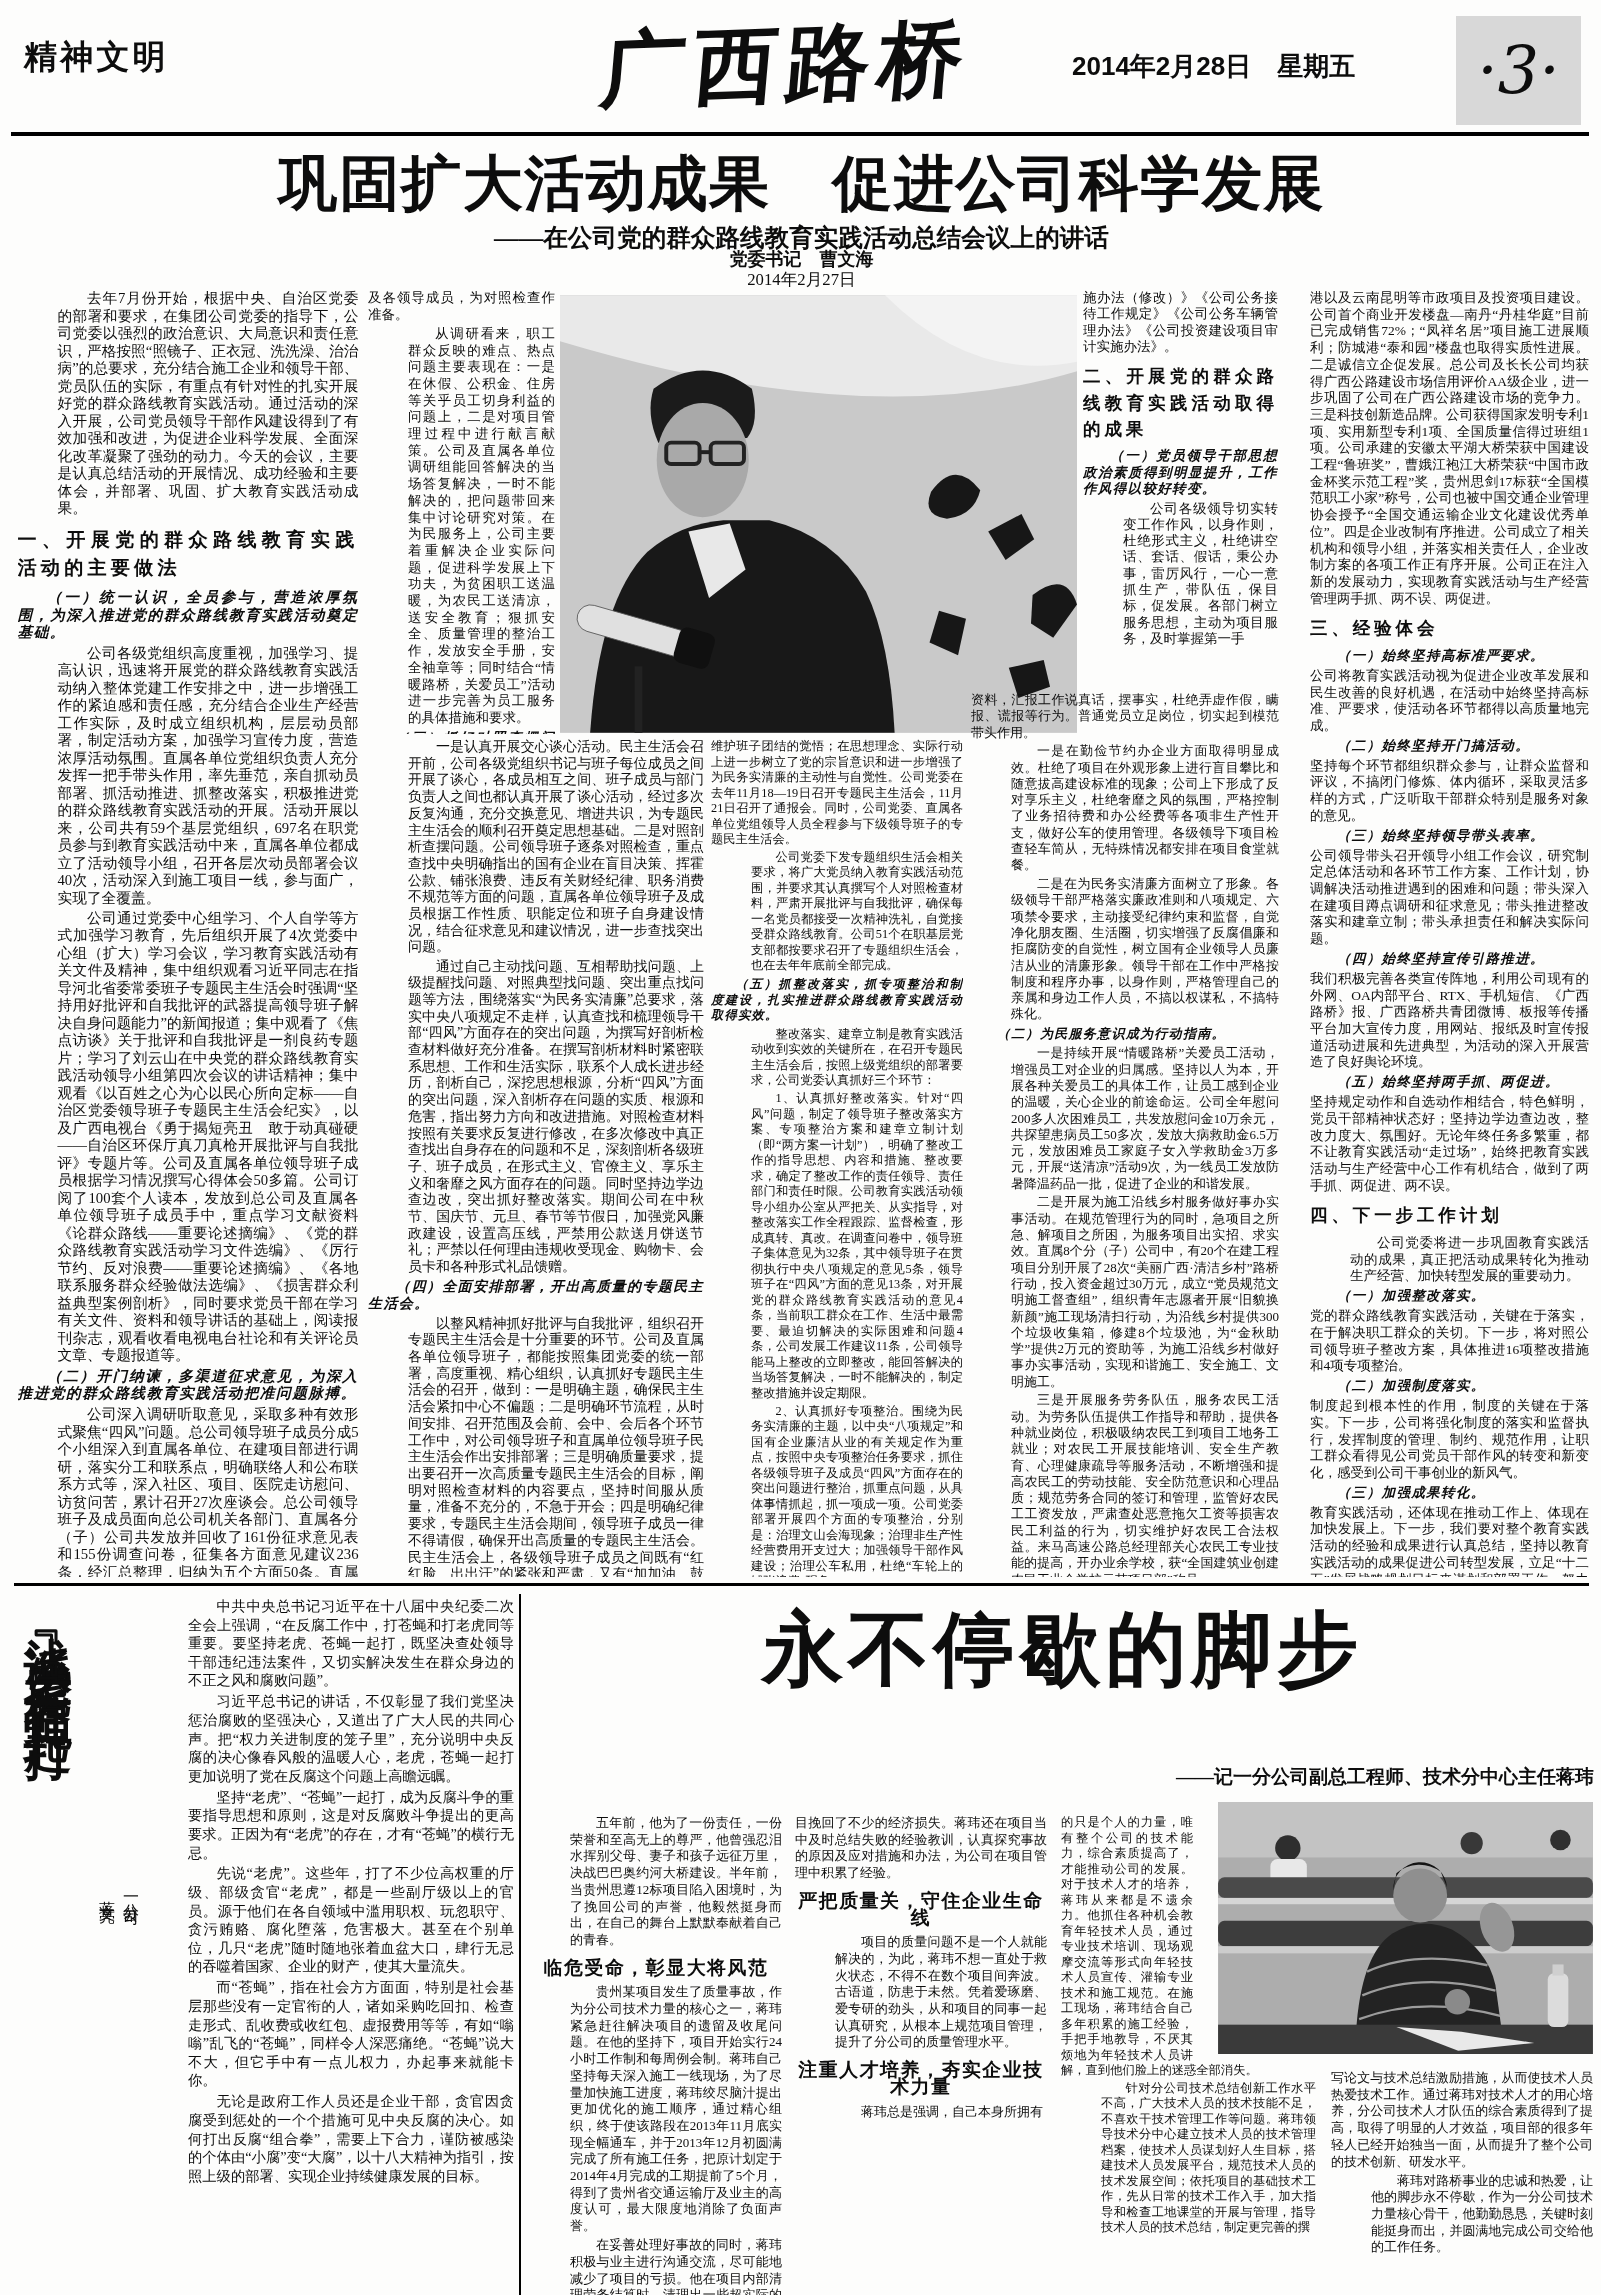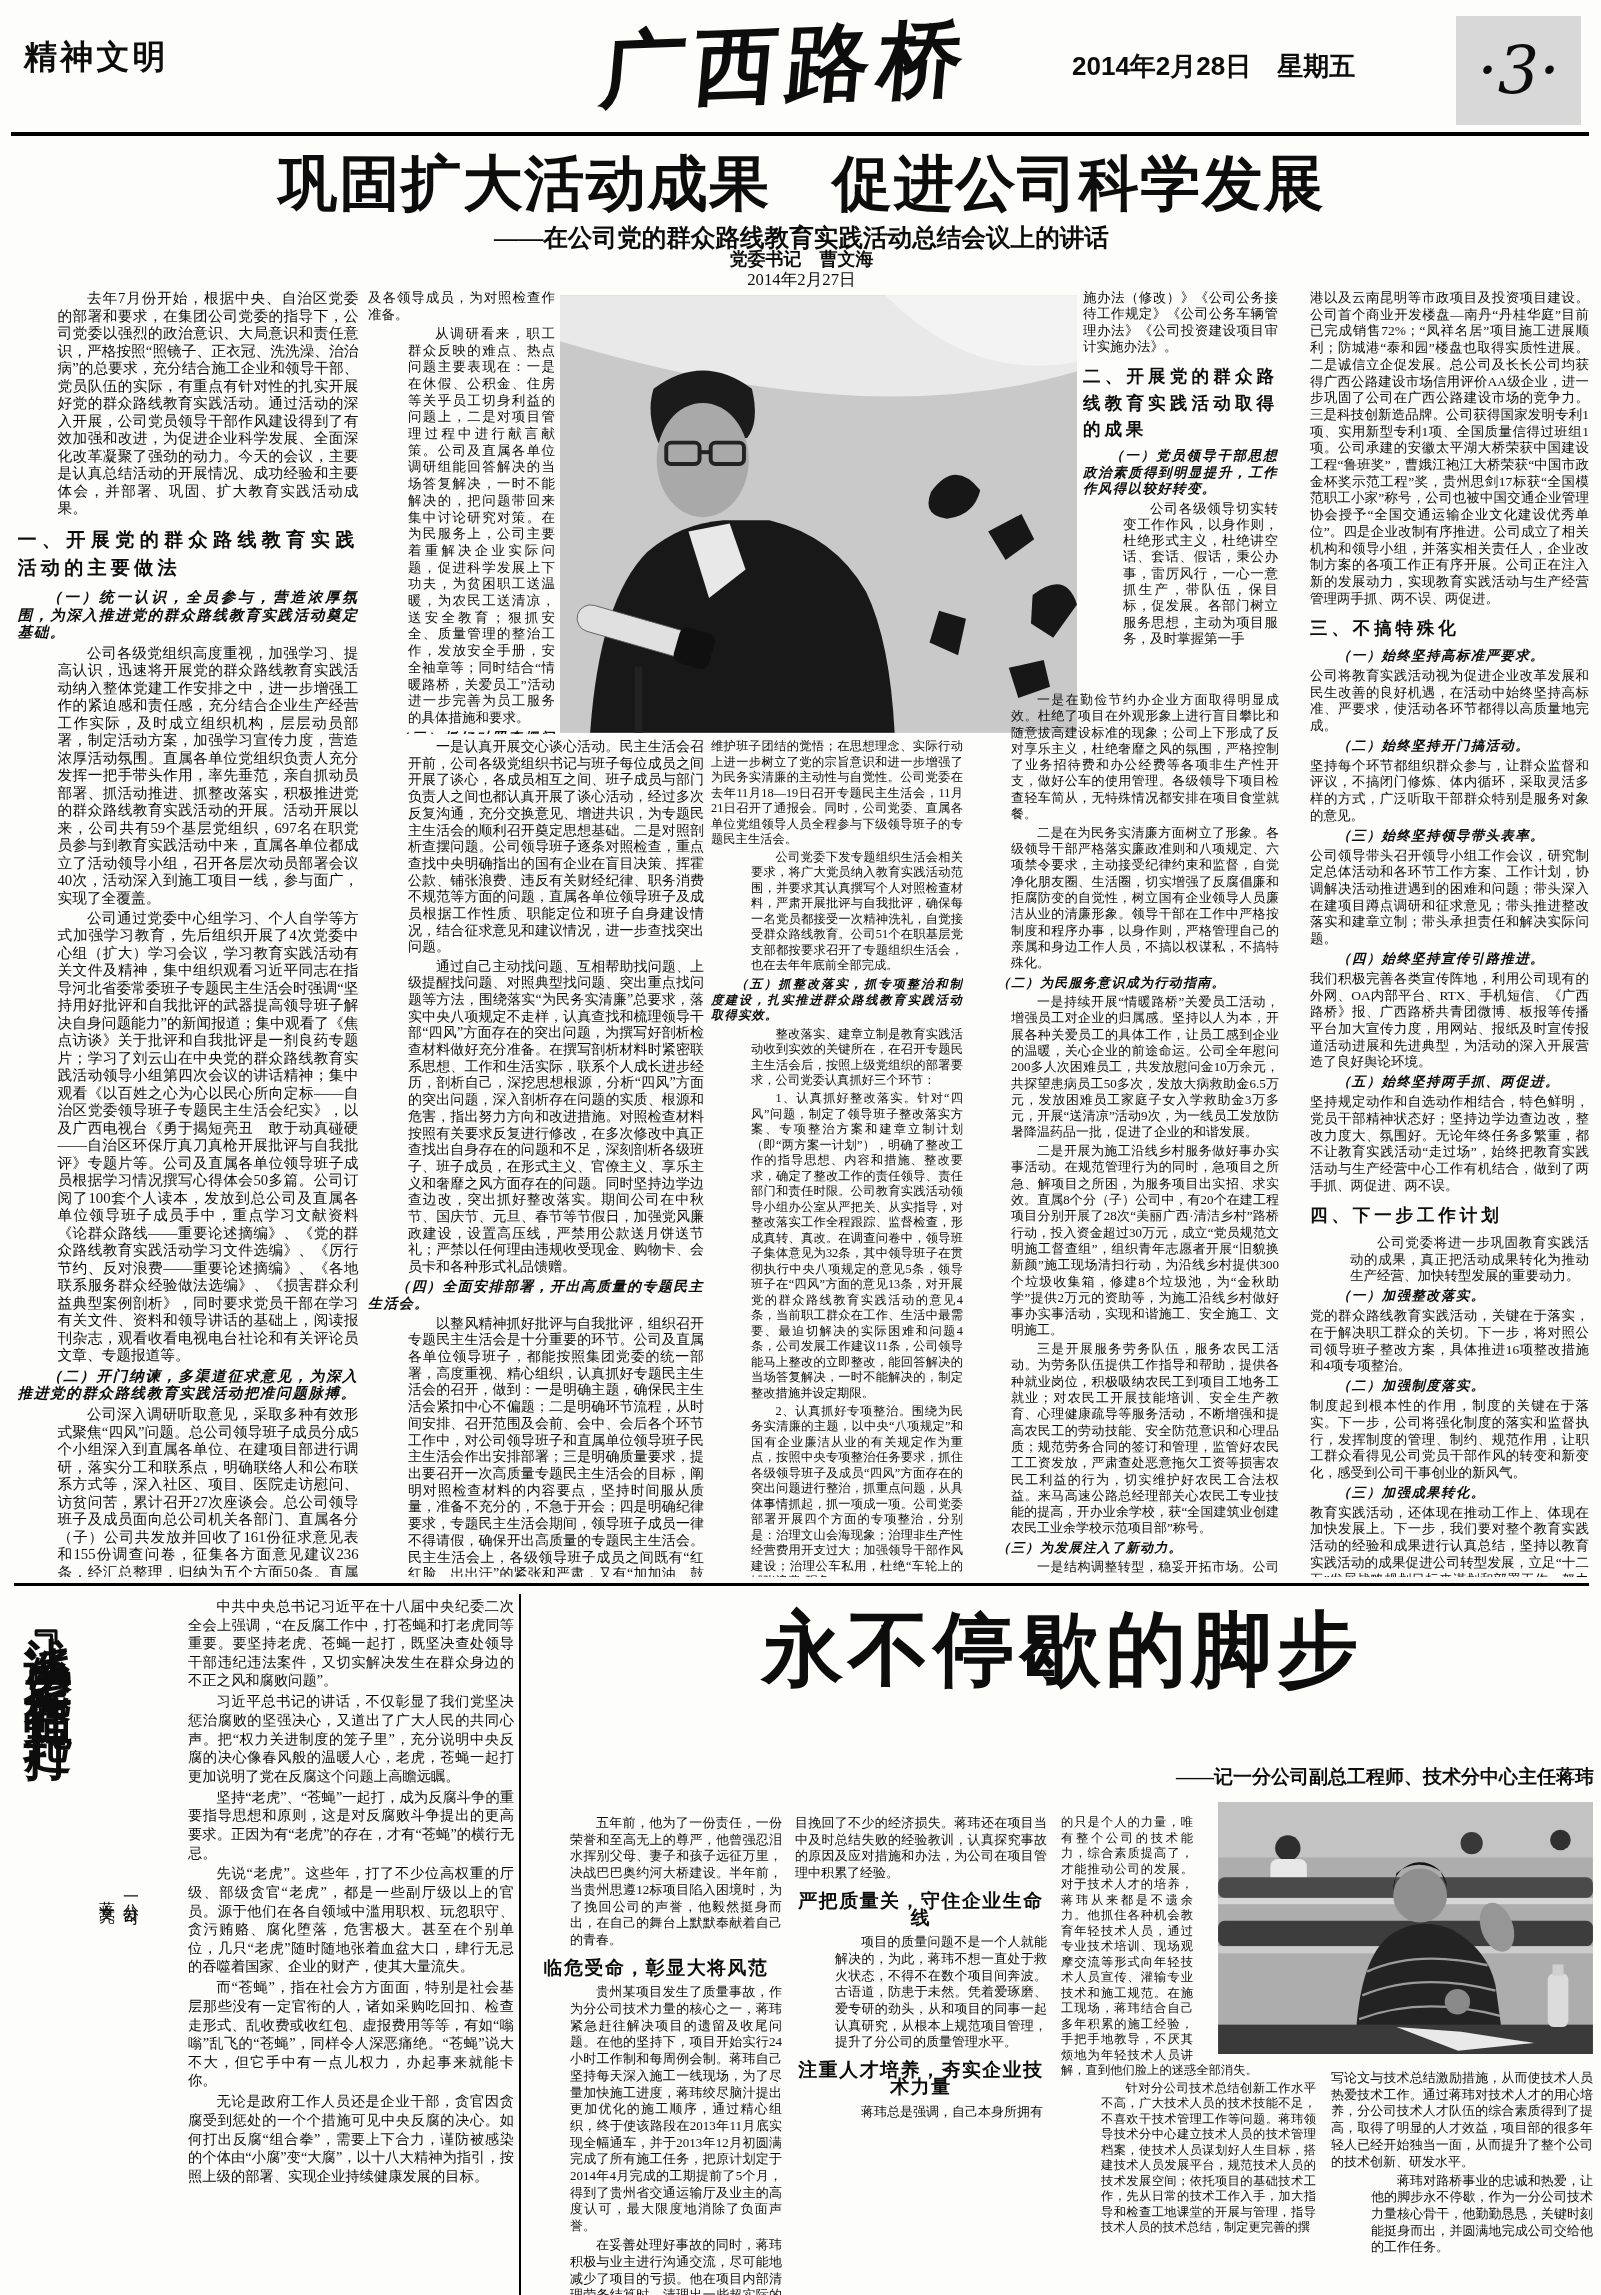--- a/index.html
+++ b/index.html
@@ -127,32 +127,33 @@
       <div class="blk p">2、认真抓好专项整治。围绕为民务实清廉的主题，以中央“八项规定”和国有企业廉洁从业的有关规定作为重点，按照中央专项整治任务要求，抓住各级领导班子及成员“四风”方面存在的突出问题进行整治，抓重点问题，从具体事情抓起，抓一项成一项。公司党委部署开展四个方面的专项整治，分别是：治理文山会海现象；治理非生产性经营费用开支过大；加强领导干部作风建设；治理公车私用，杜绝“车轮上的铺张浪费”现象。</div>
       <div class="blk p">3、认真抓好建章立制。公司党委按照群众路线教育实践活动的要求，制定完善了7个制度，分别是《公司领导班子进一步改进工作作风密切联系群众实施意见》《公司党委中心组理论学习制度》《关于加强公司中层干部管理的有关规定》《公司贯彻落实“三重一大”决策制度实</div>
     </div>
   <div class="abs col c4t" style="left:1083px;top:290px;width:195px;height:397px;">
       <div class="blk cont">施办法（修改）》《公司公务接待工作规定》《公司公务车辆管理办法》《公司投资建设项目审计实施办法》。</div>
       <div class="blk h2">二、开展党的群众路线教育实践活动取得的成果</div>
       <div class="blk h3">（一）党员领导干部思想政治素质得到明显提升，工作作风得以较好转变。</div>
       <div class="blk p">公司各级领导切实转变工作作风，以身作则，杜绝形式主义，杜绝讲空话、套话、假话，秉公办事，雷厉风行，一心一意抓生产，带队伍，保目标，促发展。各部门树立服务思想，主动为项目服务，及时掌握第一手</div>
     </div>
   <div class="abs col c4m" style="left:971px;top:692px;width:308px;height:885px;">
+      <div class="blk cont">资料，汇报工作说真话，摆事实，杜绝弄虚作假，瞒报、谎报等行为。普通党员立足岗位，切实起到模范带头作用。</div>
       <div class="blk p">一是在勤俭节约办企业方面取得明显成效。杜绝了项目在外观形象上进行盲目攀比和随意拔高建设标准的现象；公司上下形成了反对享乐主义，杜绝奢靡之风的氛围，严格控制了业务招待费和办公经费等各项非生产性开支，做好公车的使用管理。各级领导下项目检查轻车简从，无特殊情况都安排在项目食堂就餐。</div>
       <div class="blk p">二是在为民务实清廉方面树立了形象。各级领导干部严格落实廉政准则和八项规定、六项禁令要求，主动接受纪律约束和监督，自觉净化朋友圈、生活圈，切实增强了反腐倡廉和拒腐防变的自觉性，树立国有企业领导人员廉洁从业的清廉形象。领导干部在工作中严格按制度和程序办事，以身作则，严格管理自己的亲属和身边工作人员，不搞以权谋私，不搞特殊化。</div>
       <div class="blk h3">（二）为民服务意识成为行动指南。</div>
       <div class="blk p">一是持续开展“情暖路桥”关爱员工活动，增强员工对企业的归属感。坚持以人为本，开展各种关爱员工的具体工作，让员工感到企业的温暖，关心企业的前途命运。公司全年慰问200多人次困难员工，共发放慰问金10万余元，共探望患病员工50多次，发放大病救助金6.5万元，发放困难员工家庭子女入学救助金3万多元，开展“送清凉”活动9次，为一线员工发放防暑降温药品一批，促进了企业的和谐发展。</div>
       <div class="blk p">二是开展为施工沿线乡村服务做好事办实事活动。在规范管理行为的同时，急项目之所急、解项目之所困，为服务项目出实招、求实效。直属8个分（子）公司中，有20个在建工程项目分别开展了28次“美丽广西·清洁乡村”路桥行动，投入资金超过30万元，成立“党员规范文明施工督查组”，组织青年志愿者开展“旧貌换新颜”施工现场清扫行动，为沿线乡村提供300个垃圾收集箱，修建8个垃圾池，为“金秋助学”提供2万元的资助等，为施工沿线乡村做好事办实事活动，实现和谐施工、安全施工、文明施工。</div>
       <div class="blk p">三是开展服务劳务队伍，服务农民工活动。为劳务队伍提供工作指导和帮助，提供各种就业岗位，积极吸纳农民工到项目工地务工就业；对农民工开展技能培训、安全生产教育、心理健康疏导等服务活动，不断增强和提高农民工的劳动技能、安全防范意识和心理品质；规范劳务合同的签订和管理，监管好农民工工资发放，严肃查处恶意拖欠工资等损害农民工利益的行为，切实维护好农民工合法权益。来马高速公路总经理部关心农民工专业技能的提高，开办业余学校，获“全国建筑业创建农民工业余学校示范项目部”称号。</div>
       <div class="blk h3">（三）为发展注入了新动力。</div>
       <div class="blk p">一是结构调整转型，稳妥开拓市场。公司全年完成施工产值94.2亿元，除进一步巩固和开发百色投资项目市场外，还大力开拓了南宁、防城</div>
     </div>
   <div class="abs col c5" style="left:1310px;top:290px;width:279px;height:1287px;">
       <div class="blk cont">港以及云南昆明等市政项目及投资项目建设。公司首个商业开发楼盘—南丹“丹桂华庭”目前已完成销售72%；“凤祥名居”项目施工进展顺利；防城港“泰和园”楼盘也取得实质性进展。二是诚信立企促发展。总公司及长长公司均获得广西公路建设市场信用评价AA级企业，进一步巩固了公司在广西公路建设市场的竞争力。三是科技创新造品牌。公司获得国家发明专利1项、实用新型专利1项、全国质量信得过班组1项。公司承建的安徽太平湖大桥荣获中国建设工程“鲁班奖”，曹娥江袍江大桥荣获“中国市政金杯奖示范工程”奖，贵州思剑17标获“全国模范职工小家”称号，公司也被中国交通企业管理协会授予“全国交通运输企业文化建设优秀单位”。四是企业改制有序推进。公司成立了相关机构和领导小组，并落实相关责任人，企业改制方案的各项工作正有序开展。公司正在注入新的发展动力，实现教育实践活动与生产经营管理两手抓、两不误、两促进。</div>
-      <div class="blk h2">三、不搞特殊化</div>
+      <div class="blk h2">三、经验体会</div>
       <div class="blk h3">（一）始终坚持高标准严要求。</div>
       <div class="blk cont">公司将教育实践活动视为促进企业改革发展和民生改善的良好机遇，在活动中始终坚持高标准、严要求，使活动各环节都得以高质量地完成。</div>
       <div class="blk h3">（二）始终坚持开门搞活动。</div>
       <div class="blk cont">坚持每个环节都组织群众参与，让群众监督和评议，不搞闭门修炼、体内循环，采取灵活多样的方式，广泛听取干部群众特别是服务对象的意见。</div>
       <div class="blk h3">（三）始终坚持领导带头表率。</div>
       <div class="blk cont">公司领导带头召开领导小组工作会议，研究制定总体活动和各环节工作方案、工作计划，协调解决活动推进遇到的困难和问题；带头深入在建项目蹲点调研和征求意见；带头推进整改落实和建章立制；带头承担责任和解决实际问题。</div>
       <div class="blk h3">（四）始终坚持宣传引路推进。</div>
       <div class="blk cont">我们积极完善各类宣传阵地，利用公司现有的外网、OA内部平台、RTX、手机短信、《广西路桥》报、广西路桥共青团微博、板报等传播平台加大宣传力度，用网站、报纸及时宣传报道活动进展和先进典型，为活动的深入开展营造了良好舆论环境。</div>
       <div class="blk h3">（五）始终坚持两手抓、两促进。</div>
       <div class="blk cont">坚持规定动作和自选动作相结合，特色鲜明，党员干部精神状态好；坚持边学边查边改，整改力度大、氛围好。无论年终任务多繁重，都不让教育实践活动“走过场”，始终把教育实践活动与生产经营中心工作有机结合，做到了两手抓、两促进、两不误。</div>

